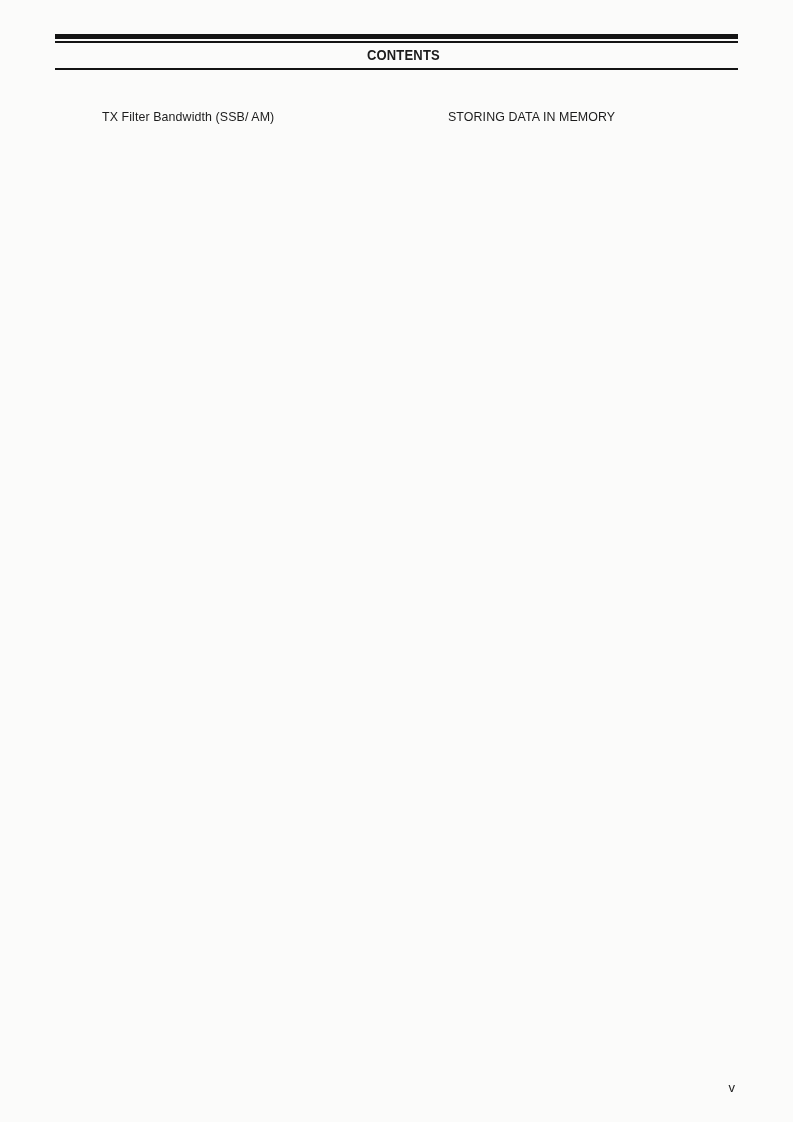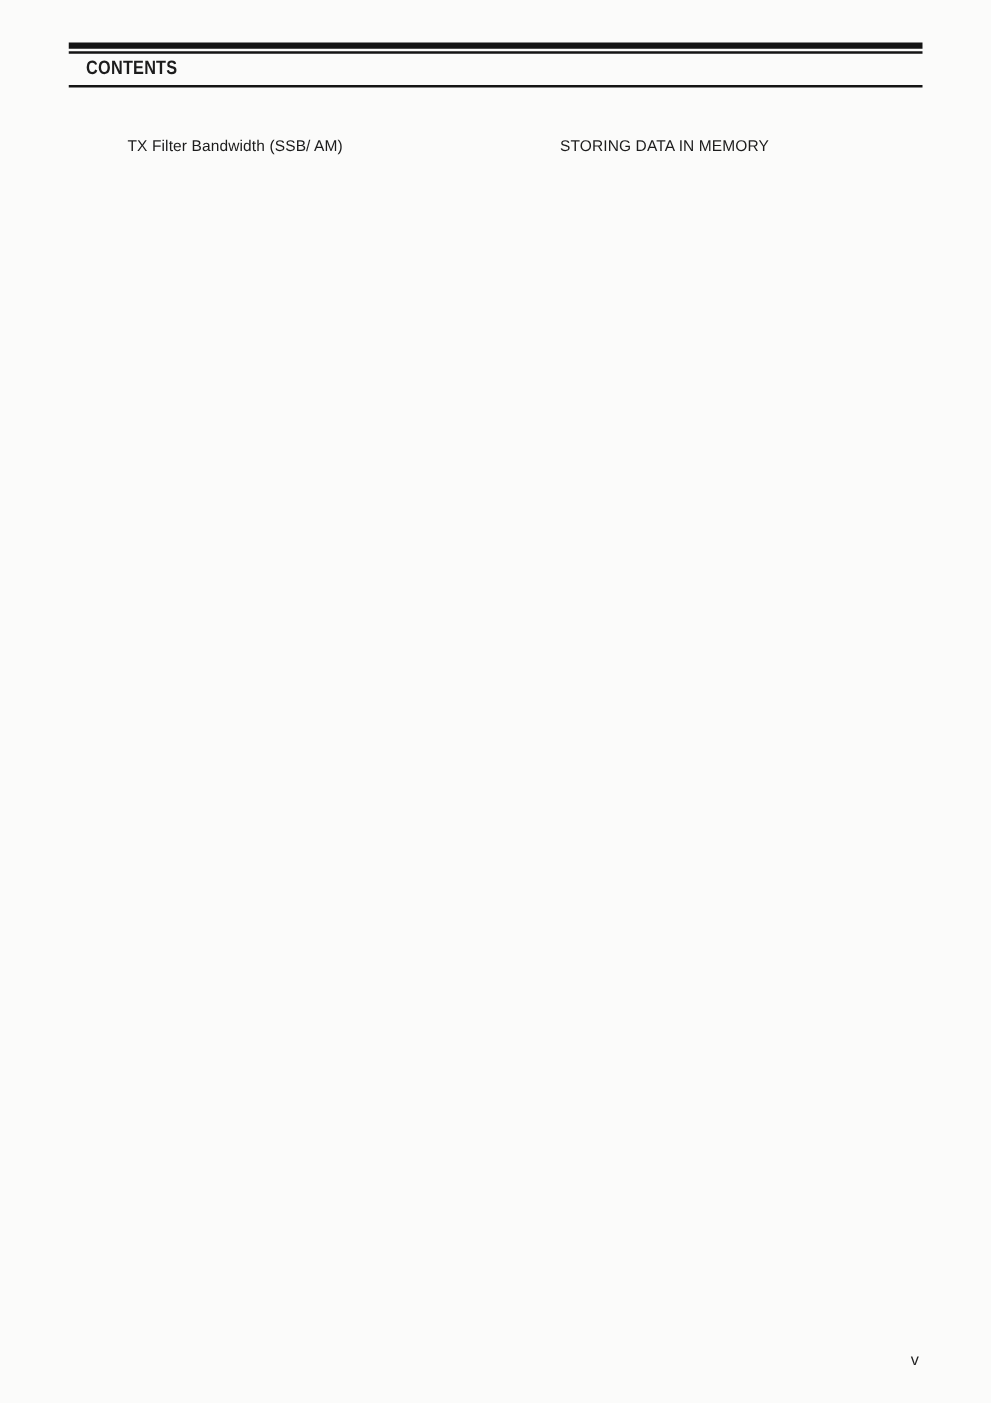--- a/index.html
+++ b/index.html
@@ -7,21 +7,21 @@
     width:793px;height:1122px;
     background:#fbfbfa;
     font-family:"Liberation Sans", sans-serif;
     color:#1c1c1c;
     overflow:hidden;
   }
   .page{position:relative;width:793px;height:1122px;box-sizing:border-box;padding:34px 55px 0 55px;}
   .rule-a{height:5px;background:#141414;}
   .rule-b{height:2px;background:#141414;margin-top:2px;}
   .rule-c{height:2px;background:#141414;}
-  .contents-row{text-align:left;padding:3px 1px 4px 0;}
+  .contents-row{text-align:center;padding:3px 1px 4px 0;}
   .contents-row span{
     display:inline-block;
     font-weight:700;font-size:15.5px;letter-spacing:.2px;
     transform:scaleX(.84);transform-origin:100% 50%;
   }
   .columns{display:flex;margin-top:6px;}
   .col{box-sizing:border-box;}
   .col.left{width:322px;margin-right:43px;}
   .col.right{width:318px;}
   .entry{

